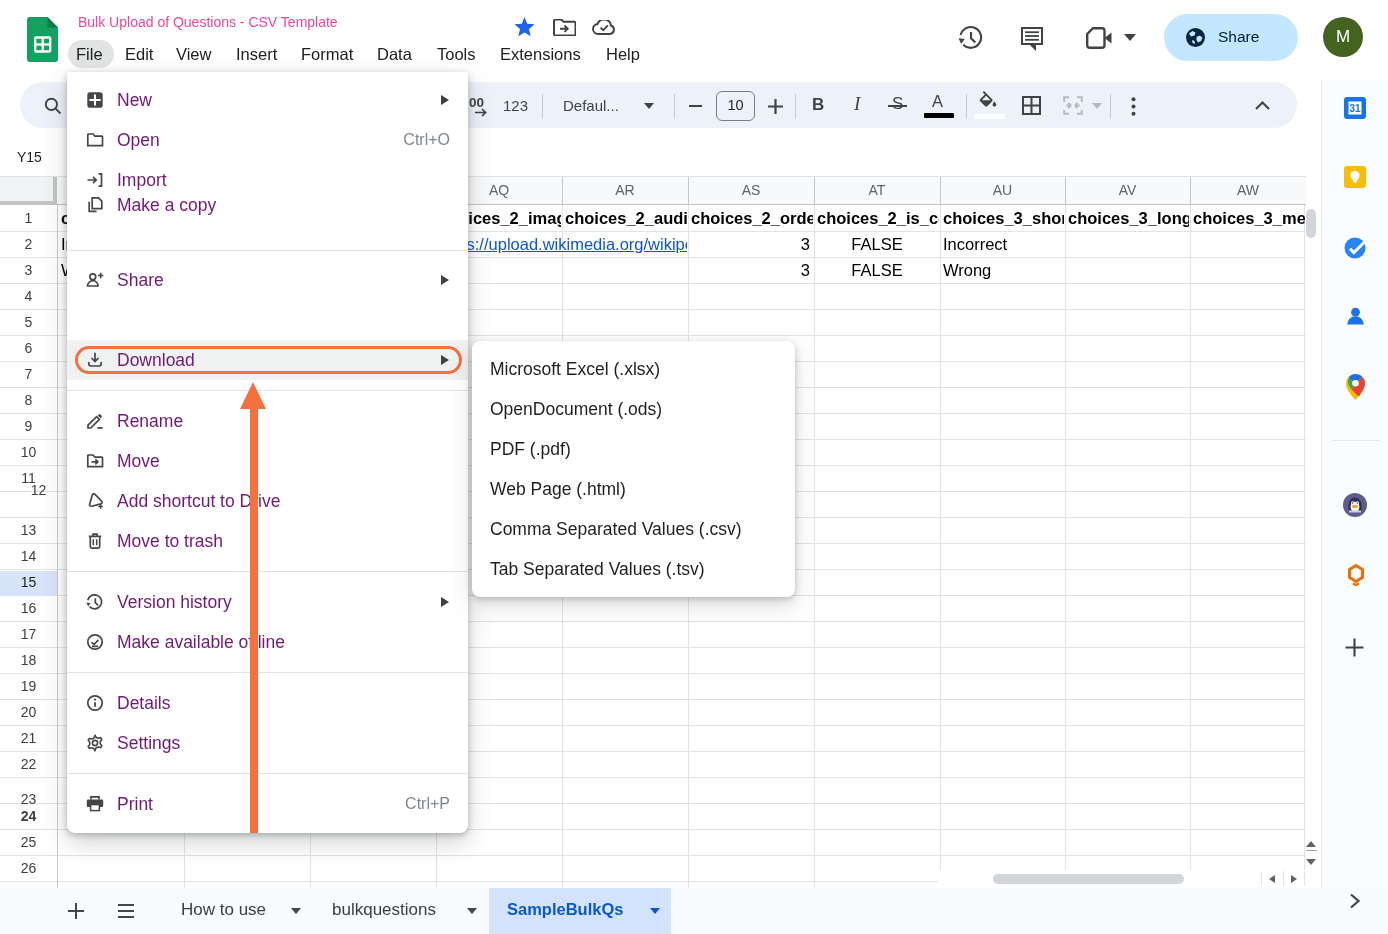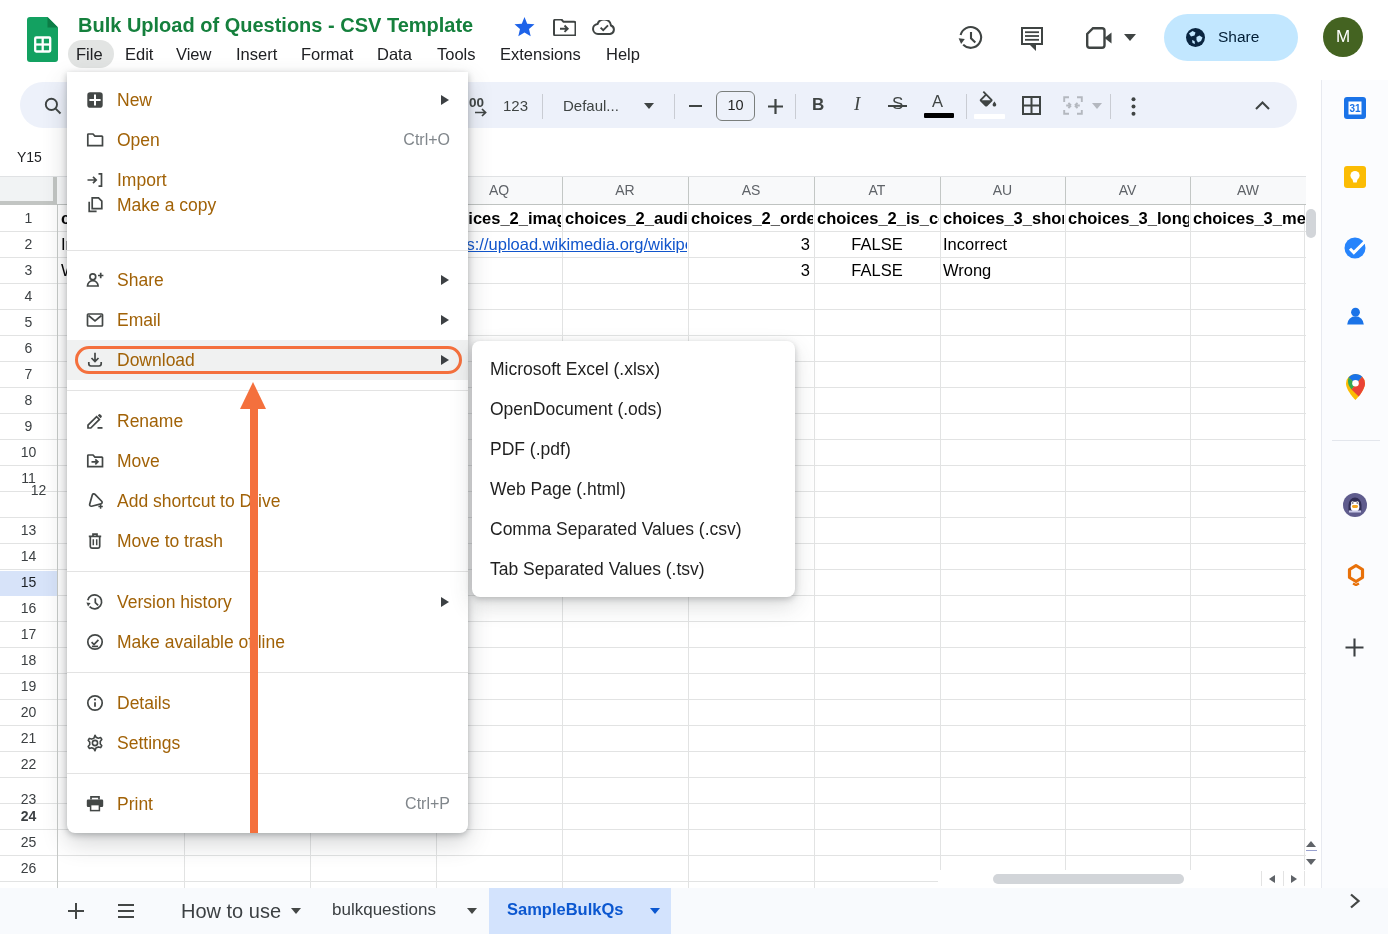--- a/index.html
+++ b/index.html
@@ -6,21 +6,21 @@
   html,body { width:1388px; height:934px; overflow:hidden; }
   body { font-family:"Liberation Sans", sans-serif; background:#fff; position:relative; }
   .abs { position:absolute; }
   svg { display:block; }
   .hl { top:0; height:27px; line-height:27px; text-align:center; font-size:14px; color:#5f6368; }
   .vh { top:0px; height:28px; width:1px; background:#c3c7c5; }
   .gl { position:absolute; height:1px; background:#e2e3e3; left:0; width:1306px; }
   .vl { position:absolute; width:1px; background:#e2e3e3; top:0; height:683px; }
   .rn { position:absolute; left:0; width:57px; height:26px; line-height:26px; text-align:center; font-size:14px; color:#3c4043; }
   .menu-item { position:absolute; left:0; width:401px; height:40px; }
-  .menu-item .lbl { position:absolute; left:50px; top:0; height:40px; line-height:40px; font-size:17.5px; color:#a16207; white-space:nowrap; }
+  .menu-item .lbl { position:absolute; left:50px; top:0; height:40px; line-height:40px; font-size:17.5px; color:#701a75; white-space:nowrap; }
   .menu-item svg { position:absolute; left:19px; top:11px; }
   .mi-arrow { position:absolute; right:19px; top:15px; width:0; height:0; border-top:5px solid transparent; border-bottom:5px solid transparent; border-left:8px solid #3c4043; }
   .mi-short { position:absolute; right:18px; top:0; height:40px; line-height:40px; font-size:16px; color:#80868b; }
   .msep { position:absolute; left:0; width:401px; height:1px; background:#e3e3e3; }
   .sub-item { position:absolute; left:18px; width:300px; height:40px; line-height:40px; font-size:17.5px; color:#1f1f1f; }
   .cell { position:absolute; height:27px; line-height:27px; font-size:16.5px; color:#000; white-space:nowrap; overflow:hidden; }
 </style>
 </head>
 <body>
 
@@ -28,21 +28,21 @@
 
 <svg class="abs" style="left:27px;top:17px;" width="31" height="45" viewBox="0 0 31 45">
   <path d="M3 0 L20.5 0 L31 10.5 L31 42 a3 3 0 0 1 -3 3 L3 45 a3 3 0 0 1 -3 -3 L0 3 a3 3 0 0 1 3 -3 z" fill="#13A161"></path>
   <path d="M20.5 0 L31 10.5 L20.5 10.5 z" fill="#0C7D46"></path>
   <g stroke="#fff" stroke-width="2.3" fill="none">
     <rect x="8.2" y="20.5" width="15" height="14" rx="1"></rect>
     <line x1="8.2" y1="27.5" x2="23.2" y2="27.5"></line>
     <line x1="15.7" y1="20.5" x2="15.7" y2="34.5"></line>
   </g>
 </svg>
-<div class="abs" style="left:78px;top:14px;font-size:20px;color:#15803d;letter-spacing:0px;font-weight:bold;">Bulk Upload of Questions - CSV Template</div>
+<div class="abs" style="left:78px;top:14px;font-size:14px;color:#ec4899;letter-spacing:0px;">Bulk Upload of Questions - CSV Template</div>
 
 <svg class="abs" style="left:514px;top:17px;" width="21" height="20" viewBox="0 0 21 20">
   <path d="M10.5 0 L13.2 6.7 L20.5 7.3 L15 12 L16.7 19.2 L10.5 15.4 L4.3 19.2 L6 12 L0.5 7.3 L7.8 6.7 z" fill="#1E63E9"></path>
 </svg>
 <svg class="abs" style="left:553px;top:19px;" width="23" height="17" viewBox="0 0 23 17">
   <path d="M1 2 a1.5 1.5 0 0 1 1.5 -1.5 L8.5 0.5 L10.5 2.8 L21 2.8 a1.5 1.5 0 0 1 1.5 1.5 L22.5 15 a1.5 1.5 0 0 1 -1.5 1.5 L2.5 16.5 A1.5 1.5 0 0 1 1 15 z" fill="none" stroke="#3f4443" stroke-width="2"></path>
   <path d="M7 9.7 h7 M11.5 6.5 l3.2 3.2 -3.2 3.2" fill="none" stroke="#3f4443" stroke-width="1.9"></path>
 </svg>
 <svg class="abs" style="left:592px;top:20px;" width="24" height="15" viewBox="0 0 24 15">
   <path d="M6 14 a5 5 0 0 1 -0.5 -9.97 A7 7 0 0 1 19 5.5 a4.4 4.4 0 0 1 -1 8.5 z" fill="none" stroke="#3f4443" stroke-width="2"></path>
@@ -272,21 +272,21 @@
 <div class="abs" style="left:1306px;top:850px;width:11px;height:1.2px;background:#98a1cf;"></div>
 <div class="abs" style="left:1306px;top:859px;width:0;height:0;border-left:5px solid transparent;border-right:5px solid transparent;border-top:6px solid #5f6368;"></div>
 
 <div class="abs" style="left:0;top:888px;width:1388px;height:46px;background:#f8fafd;"></div>
 <svg class="abs" style="left:67px;top:902px;" width="18" height="18" viewBox="0 0 18 18">
   <path d="M9 1 v16 M1 9 h16" stroke="#444746" stroke-width="2"></path>
 </svg>
 <svg class="abs" style="left:117px;top:903px;" width="18" height="16" viewBox="0 0 18 16">
   <path d="M1 2 h16 M1 8 h16 M1 14 h16" stroke="#444746" stroke-width="2.2"></path>
 </svg>
-<div class="abs" style="left:181px;top:900px;font-size:20px;font-weight:500;color:#3c4043;">How to use</div>
+<div class="abs" style="left:181px;top:900px;font-size:17px;font-weight:500;color:#3c4043;">How to use</div>
 <div class="abs" style="left:291px;top:908px;width:0;height:0;border-left:5px solid transparent;border-right:5px solid transparent;border-top:6px solid #444746;"></div>
 <div class="abs" style="left:332px;top:900px;font-size:17px;font-weight:500;color:#3c4043;">bulkquestions</div>
 <div class="abs" style="left:467px;top:908px;width:0;height:0;border-left:5px solid transparent;border-right:5px solid transparent;border-top:6px solid #444746;"></div>
 <div class="abs" style="left:489px;top:888px;width:182px;height:46px;background:#d3e3fd;"></div>
 <div class="abs" style="left:507px;top:900px;font-size:16.5px;font-weight:700;color:#0b57d0;">SampleBulkQs</div>
 <div class="abs" style="left:650px;top:908px;width:0;height:0;border-left:5px solid transparent;border-right:5px solid transparent;border-top:6px solid #0b57d0;"></div>
 
 <div class="abs" style="left:1321px;top:80px;width:67px;height:808px;background:#fbfcfe;border-left:1px solid #e8eaf0;"></div>
 
 <svg class="abs" style="left:1344px;top:97px;" width="22" height="22" viewBox="0 0 22 22">
@@ -377,28 +377,20 @@
 </div>
 <div class="menu-item" style="top:188px;">
 <svg width="18" height="18" viewBox="0 0 18 18">
         <circle cx="6.8" cy="5.8" r="2.9" fill="none" stroke="#434746" stroke-width="1.7"></circle>
         <path d="M1.5 15 a5.3 5.3 0 0 1 10.6 0 z" fill="none" stroke="#434746" stroke-width="1.7"></path>
         <path d="M14.7 1.8 v5.4 M12 4.5 h5.4" stroke="#434746" stroke-width="1.7" fill="none"></path>
       </svg>
 <div class="lbl">Share</div>
 <div class="mi-arrow"></div>
 </div>
-<div class="menu-item" style="top:228px;">
-<svg width="18" height="18" viewBox="0 0 18 18">
-        <rect x="1.5" y="3" width="15" height="12" rx="0.8" fill="none" stroke="#434746" stroke-width="1.7"></rect>
-        <path d="M2.5 4.5 L9 9.8 15.5 4.5" fill="none" stroke="#434746" stroke-width="1.7"></path>
-      </svg>
-<div class="lbl">Email</div>
-<div class="mi-arrow"></div>
-</div>
 <div class="menu-item" style="top:329px;">
 <svg width="18" height="18" viewBox="0 0 18 18">
         <path d="M2 13.2 L10.6 4.6 l2.8 2.8 L4.8 16 H2 z" fill="none" stroke="#434746" stroke-width="1.7"></path>
         <path d="M11.8 3.4 l0.9 -0.9 a1.2 1.2 0 0 1 1.7 0 l1.1 1.1 a1.2 1.2 0 0 1 0 1.7 l-0.9 0.9 z" fill="#434746"></path>
         <path d="M11.5 15.9 h5" stroke="#434746" stroke-width="1.8"></path>
       </svg>
 <div class="lbl">Rename</div>
 </div>
 <div class="menu-item" style="top:268px;">
 <svg width="18" height="18" viewBox="0 0 18 18">

